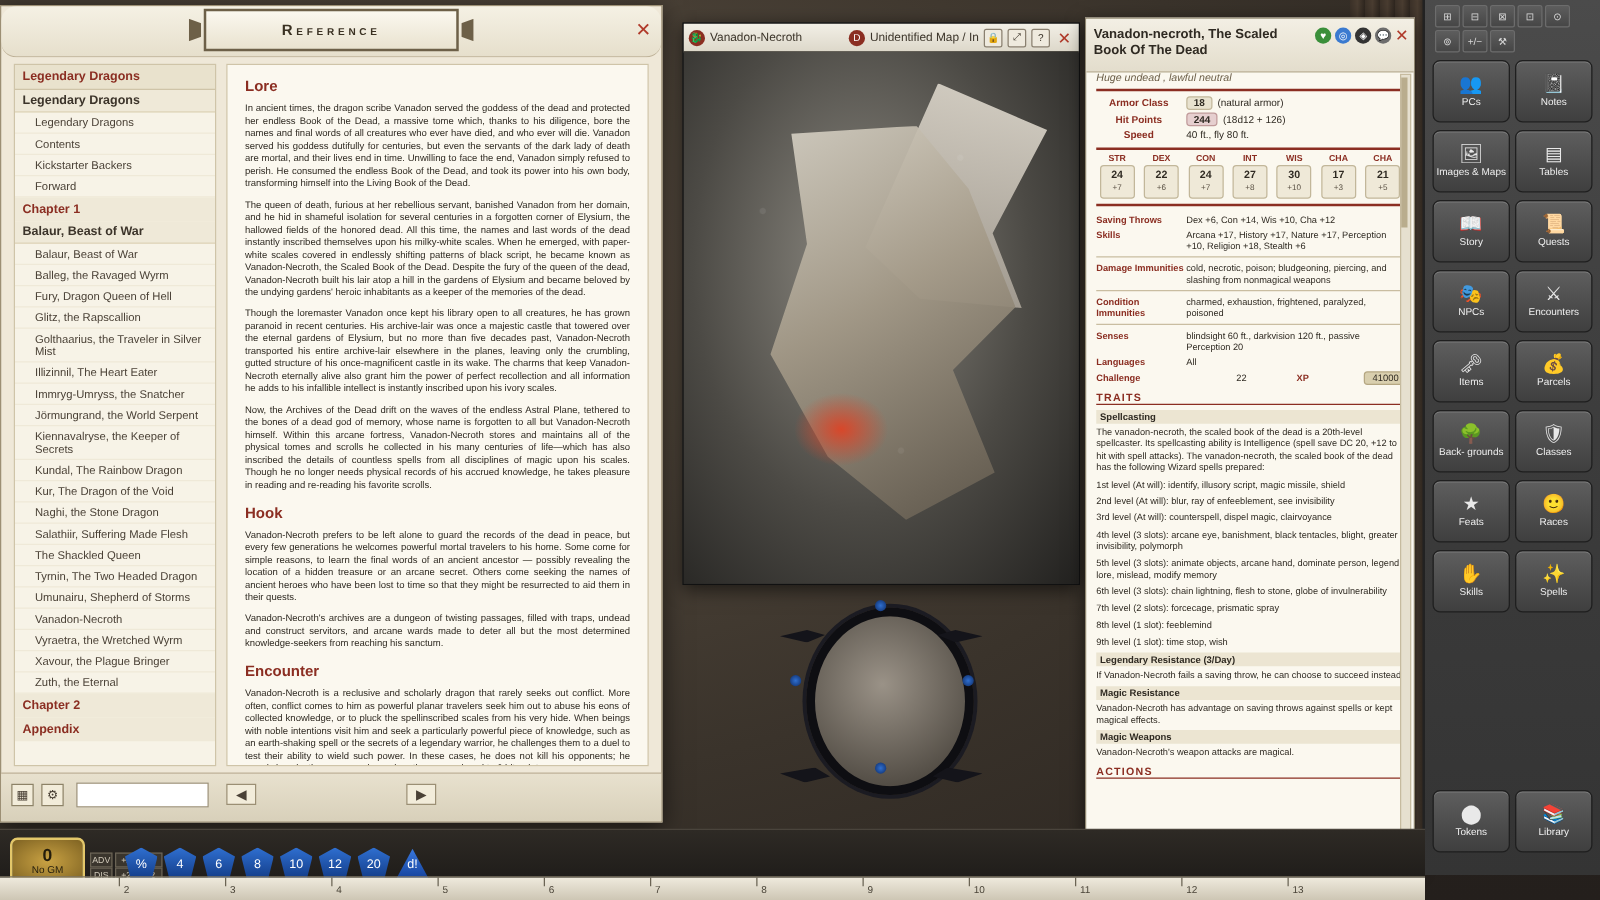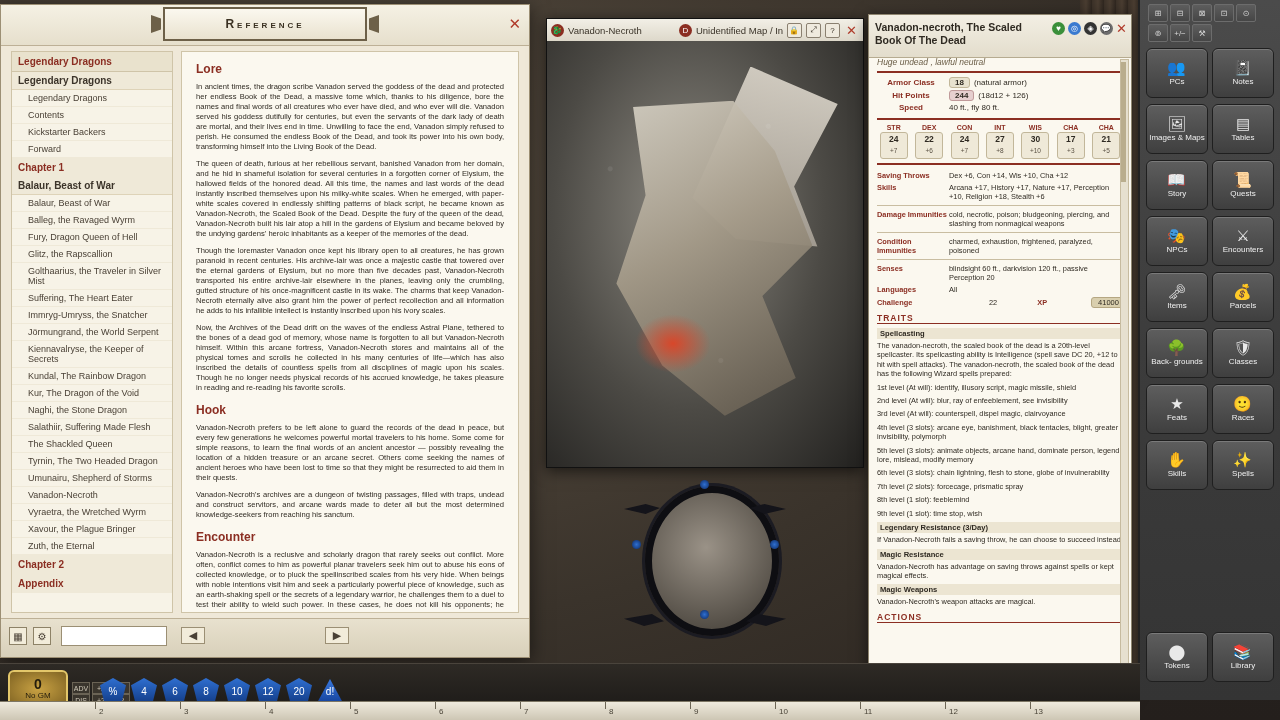--- a/index.html
+++ b/index.html
@@ -32,21 +32,21 @@
      box-shadow:inset 0 1px 0 #7a7a7a;}
   .rbtn .gl{font-size:15px;line-height:15px;margin-bottom:2px;color:#e9e9e9;}
   .rail-bottom{position:absolute;bottom:18px;left:6px;width:128px;
      display:grid;grid-template-columns:1fr 1fr;gap:4px;}
 
   
   .book{position:absolute;left:0;top:4px;width:528px;height:652px;
      background:#efe8d8;border:1px solid #9c8f74;
      box-shadow:0 4px 18px rgba(0,0,0,.55);}
   .book-head{position:relative;height:40px;
-     background:linear-gradient(180deg,#f5f1e4,#e6dfcc);border-bottom:1px solid #bdb096;}
+     background:linear-gradient(180deg,#f5f1e4,#e6dfcc);border-bottom:1px solid #bdb096;border-radius:12px;}
   .book-banner{position:absolute;left:50%;transform:translateX(-50%);top:2px;
      width:200px;height:30px;background:linear-gradient(180deg,#fbf8ef,#e9e2cf);
      border:2px solid #6d6048;display:flex;align-items:center;justify-content:center;
      color:#3a3122;font-size:12px;letter-spacing:3px;font-variant:small-caps;font-weight:bold;}
   .book-banner:before,.book-banner:after{content:"";position:absolute;top:6px;
      width:10px;height:18px;background:#6d6048;}
   .book-banner:before{left:-14px;clip-path:polygon(0 0,100% 20%,100% 80%,0 100%);}
   .book-banner:after{right:-14px;clip-path:polygon(100% 0,0 20%,0 80%,100% 100%);}
   .book-x{position:absolute;right:8px;top:10px;color:#b03a2a;font-size:15px;cursor:pointer;}
   .book-body{position:absolute;top:40px;left:0;right:0;bottom:38px;display:flex;}
@@ -188,21 +188,21 @@
         <div class="toc-item">Contents</div>
         <div class="toc-item">Kickstarter Backers</div>
         <div class="toc-item">Forward</div>
         <div class="toc-chap">Chapter 1</div>
         <div class="toc-sub">Balaur, Beast of War</div>
         <div class="toc-item">Balaur, Beast of War</div>
         <div class="toc-item">Balleg, the Ravaged Wyrm</div>
         <div class="toc-item">Fury, Dragon Queen of Hell</div>
         <div class="toc-item">Glitz, the Rapscallion</div>
         <div class="toc-item">Golthaarius, the Traveler in Silver Mist</div>
-        <div class="toc-item">Suffering, The Heart Eater</div>
+        <div class="toc-item">Illizinnil, The Heart Eater</div>
         <div class="toc-item">Immryg-Umryss, the Snatcher</div>
         <div class="toc-item">Jörmungrand, the World Serpent</div>
         <div class="toc-item">Kiennavalryse, the Keeper of Secrets</div>
         <div class="toc-item">Kundal, The Rainbow Dragon</div>
         <div class="toc-item">Kur, The Dragon of the Void</div>
         <div class="toc-item">Naghi, the Stone Dragon</div>
         <div class="toc-item">Salathiir, Suffering Made Flesh</div>
         <div class="toc-item">The Shackled Queen</div>
         <div class="toc-item">Tyrnin, The Two Headed Dragon</div>
         <div class="toc-item">Umunairu, Shepherd of Storms</div>

